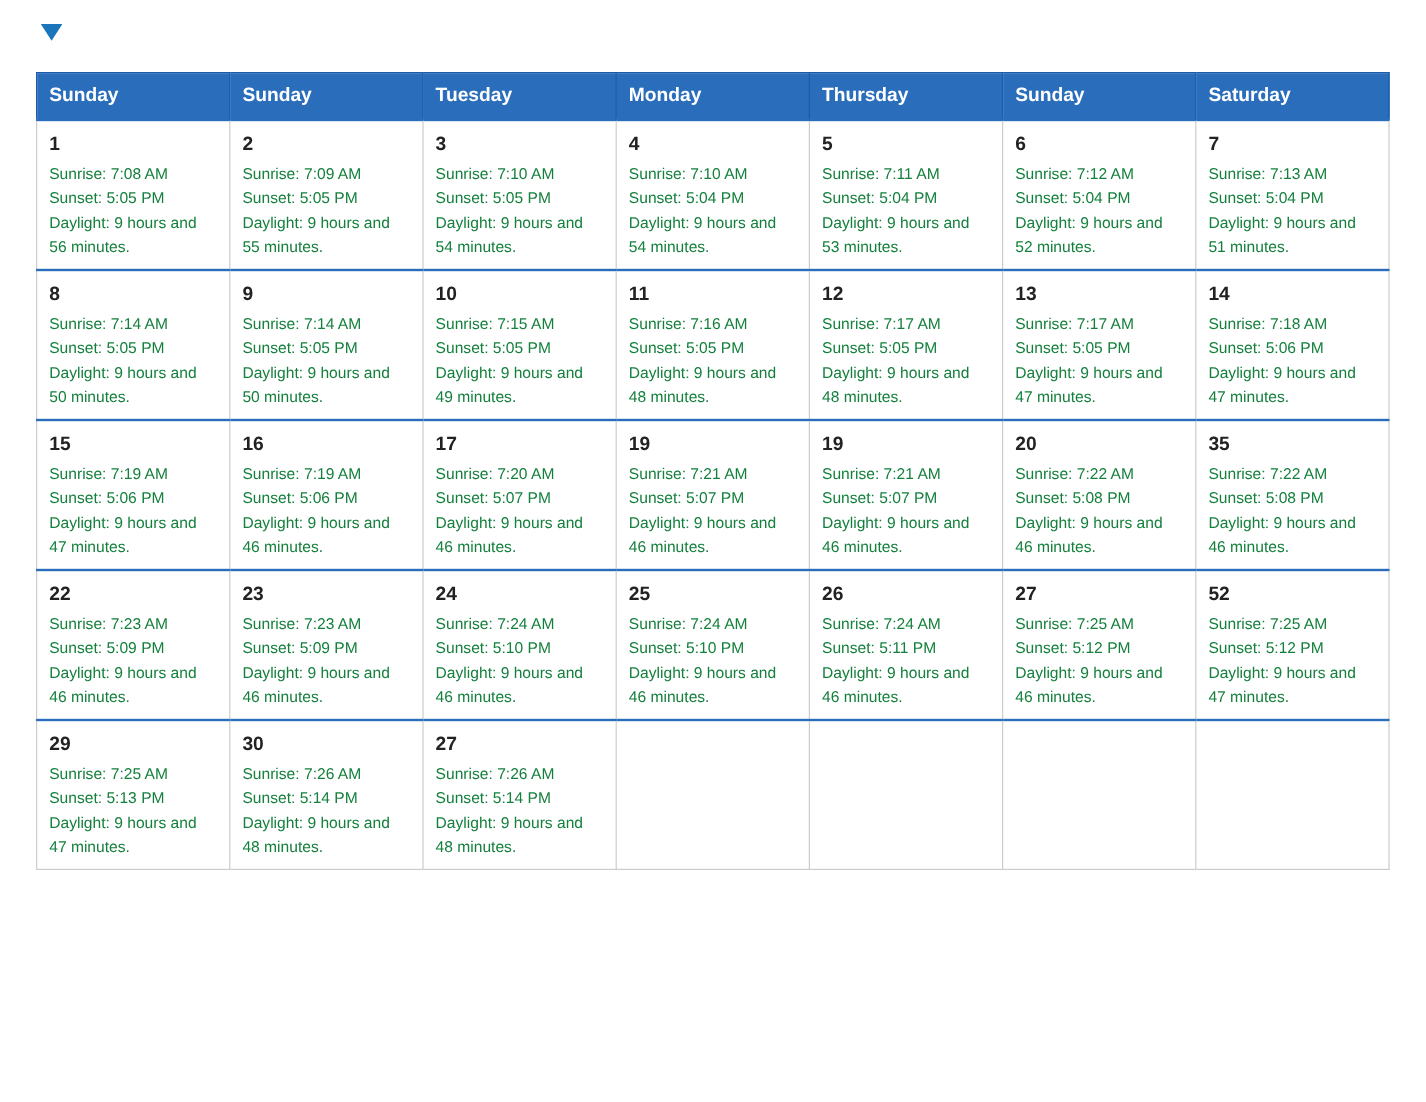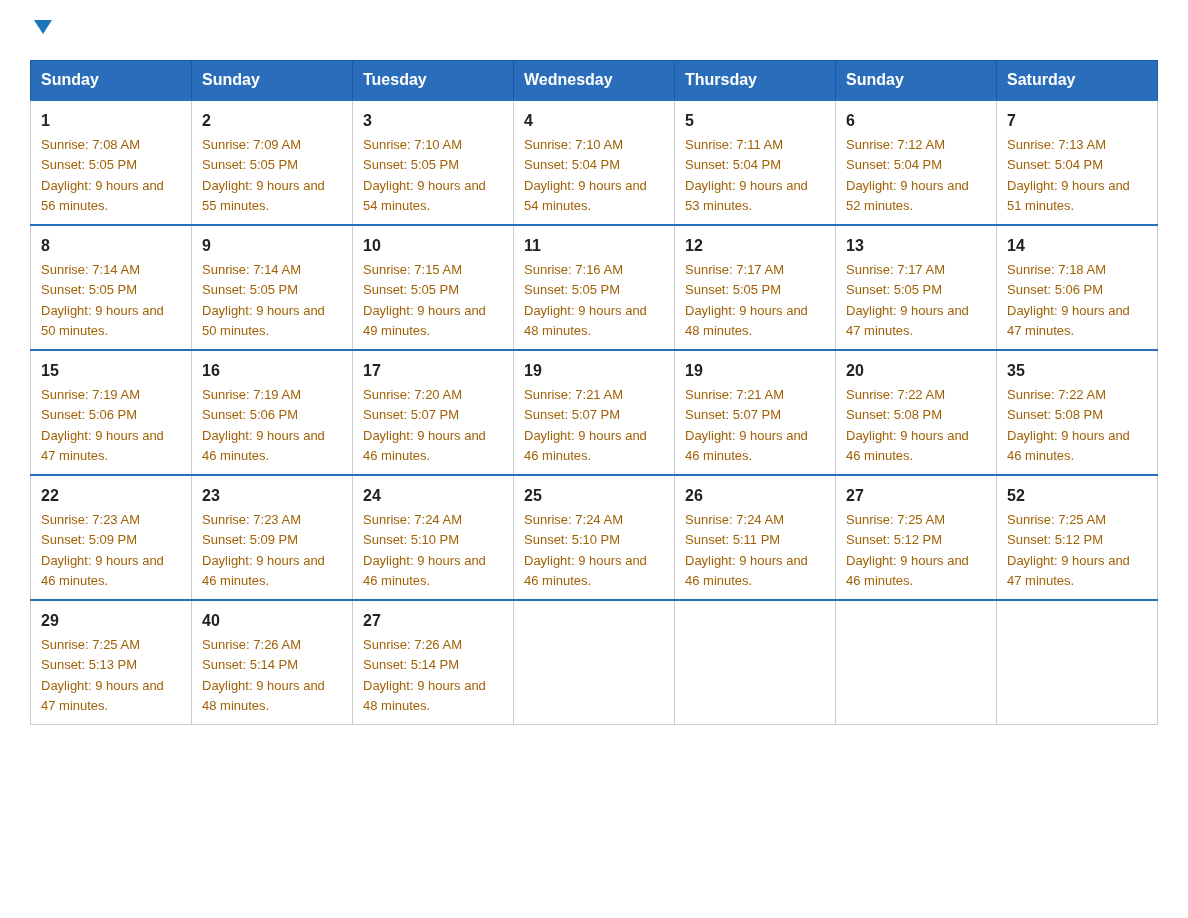--- a/index.html
+++ b/index.html
@@ -80,21 +80,21 @@
       min-height: 90px;
     }
     .day-number {
       font-size: 16px;
       font-weight: bold;
       color: #222;
       display: block;
       margin-bottom: 2px;
     }
     .day-info {
-      color: #a16207;
+      color: #15803d;
       font-size: 13px;
       line-height: 1.55;
     }
     tbody tr td.empty {
       background: #fff;
       border-top: 2px solid #2a6ebb;
     }
     tbody tr:not(:first-child) td {
       border-top: 2px solid #2a6ebb;
     }
@@ -115,21 +115,21 @@
     <div class="location"></div>
   </div>
 </div>
 
 <table>
   <thead>
     <tr>
     <th>Sunday</th>
         <th>Sunday</th>
         <th>Tuesday</th>
-        <th>Wednesday</th>
+        <th>Monday</th>
         <th>Thursday</th>
         <th>Sunday</th>
         <th>Saturday</th>
       </tr>
   </thead>
   <tbody id="calendar-body">
   <tr>
         <td>
           <span class="day-number">1</span>
           <span class="day-info">Sunrise: 7:08 AM<br>Sunset: 5:05 PM<br>Daylight: 9 hours and 56 minutes.</span>
@@ -248,21 +248,21 @@
           <span class="day-number">52</span>
           <span class="day-info">Sunrise: 7:25 AM<br>Sunset: 5:12 PM<br>Daylight: 9 hours and 47 minutes.</span>
         </td>
       </tr>
       <tr>
         <td>
           <span class="day-number">29</span>
           <span class="day-info">Sunrise: 7:25 AM<br>Sunset: 5:13 PM<br>Daylight: 9 hours and 47 minutes.</span>
         </td>
         <td>
-          <span class="day-number">40</span>
+          <span class="day-number">30</span>
           <span class="day-info">Sunrise: 7:26 AM<br>Sunset: 5:14 PM<br>Daylight: 9 hours and 48 minutes.</span>
         </td>
         <td>
           <span class="day-number">27</span>
           <span class="day-info">Sunrise: 7:26 AM<br>Sunset: 5:14 PM<br>Daylight: 9 hours and 48 minutes.</span>
         </td>
         <td class="empty"></td>
         <td class="empty"></td>
         <td class="empty"></td>
         <td class="empty"></td>

